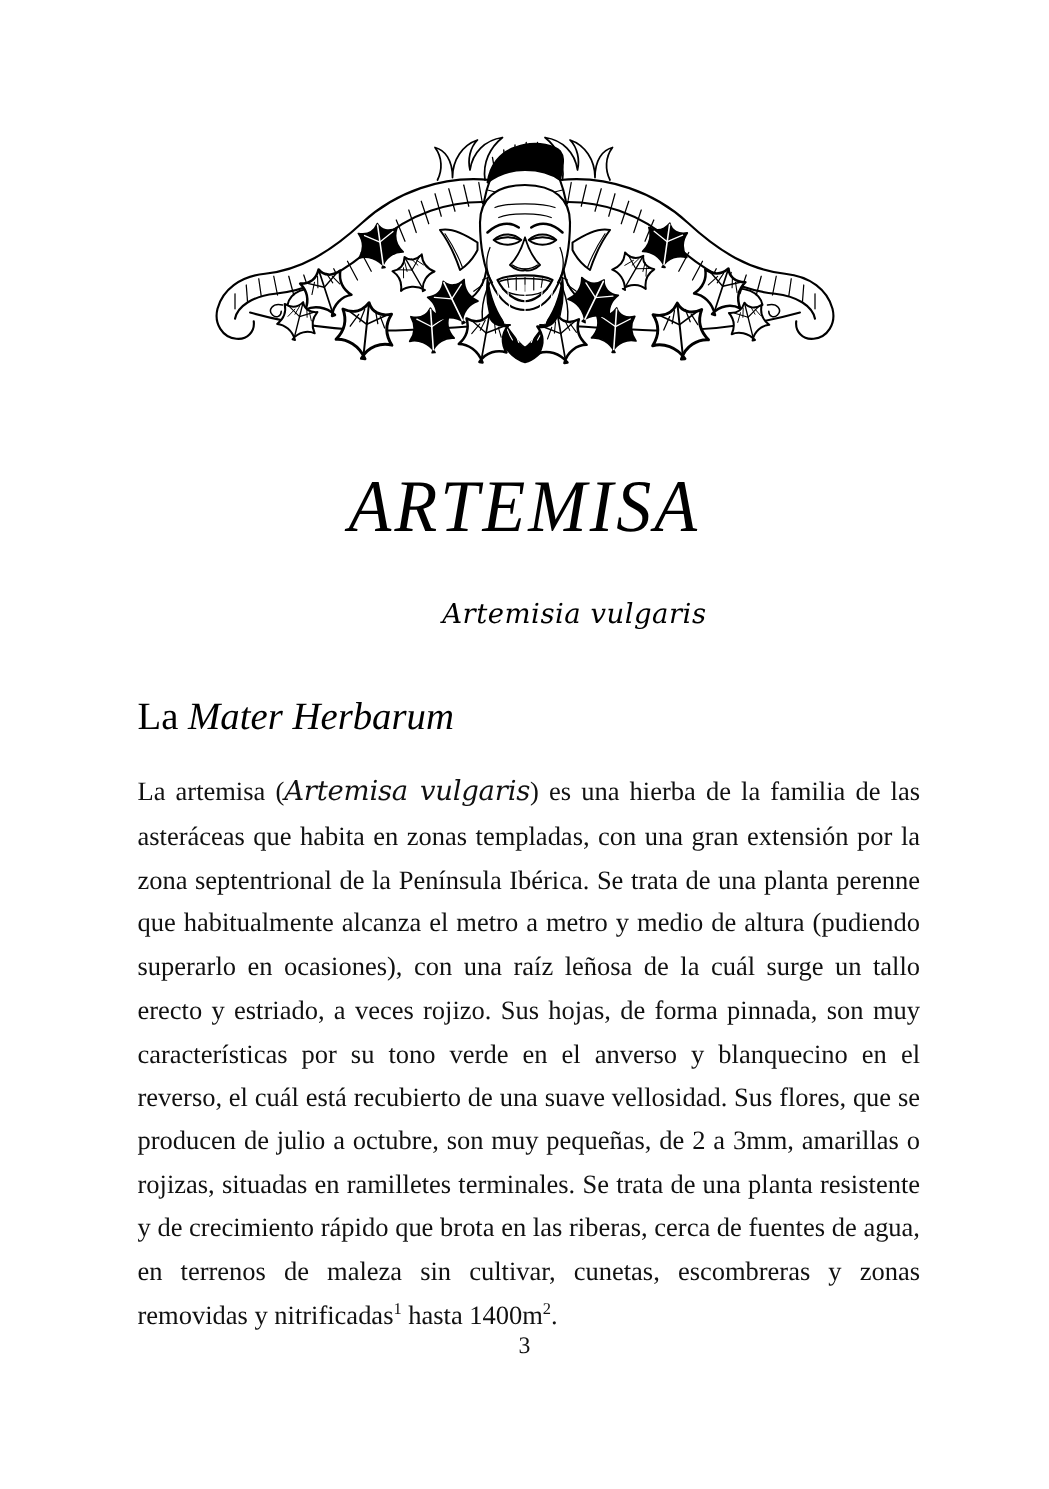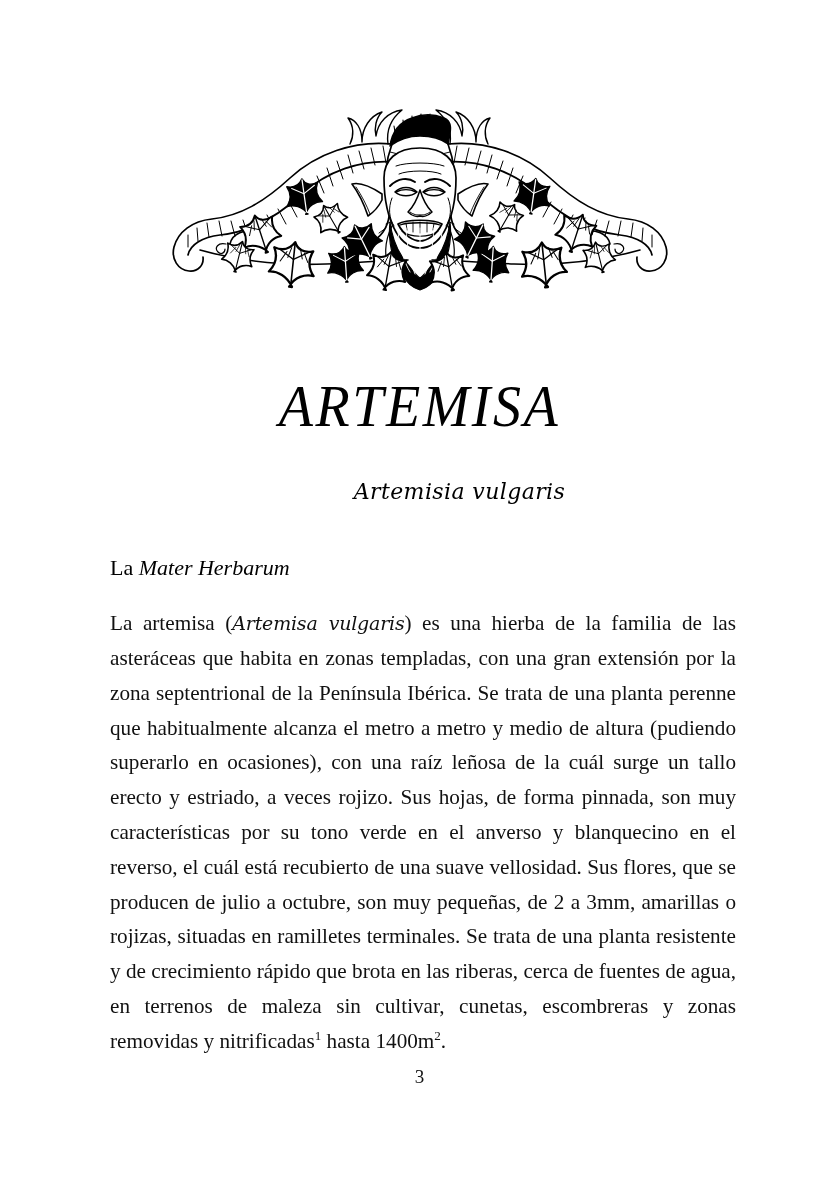--- a/index.html
+++ b/index.html
@@ -71,21 +71,21 @@
 
   
   .column {
     position: absolute;
     left: 110px;
     top: 556px;
     width: 626px;
   }
 
   .section-heading {
-    font-size: 22px;
+    font-size: 31px;
     line-height: 1.1;
     margin: 0 0 26px 0;
     font-weight: 400;
     color: #000;
   }
   .section-heading .ital {
     font-style: italic;
   }
 
   .body-par {
@@ -93,21 +93,21 @@
     line-height: 34.8px;
     text-align: justify;
     text-justify: inter-word;
     margin: 0;
     color: #111;
     hyphens: none;
   }
   .body-par .sci {
     font-style: italic;
     font-family: "DejaVu Serif", "Liberation Serif", serif;
-    font-size: 19px;
+    font-size: 22px;
     letter-spacing: -0.2px;
   }
   .fn {
     font-size: 0.62em;
     vertical-align: super;
     line-height: 0;
   }
 
   
   .folio {

